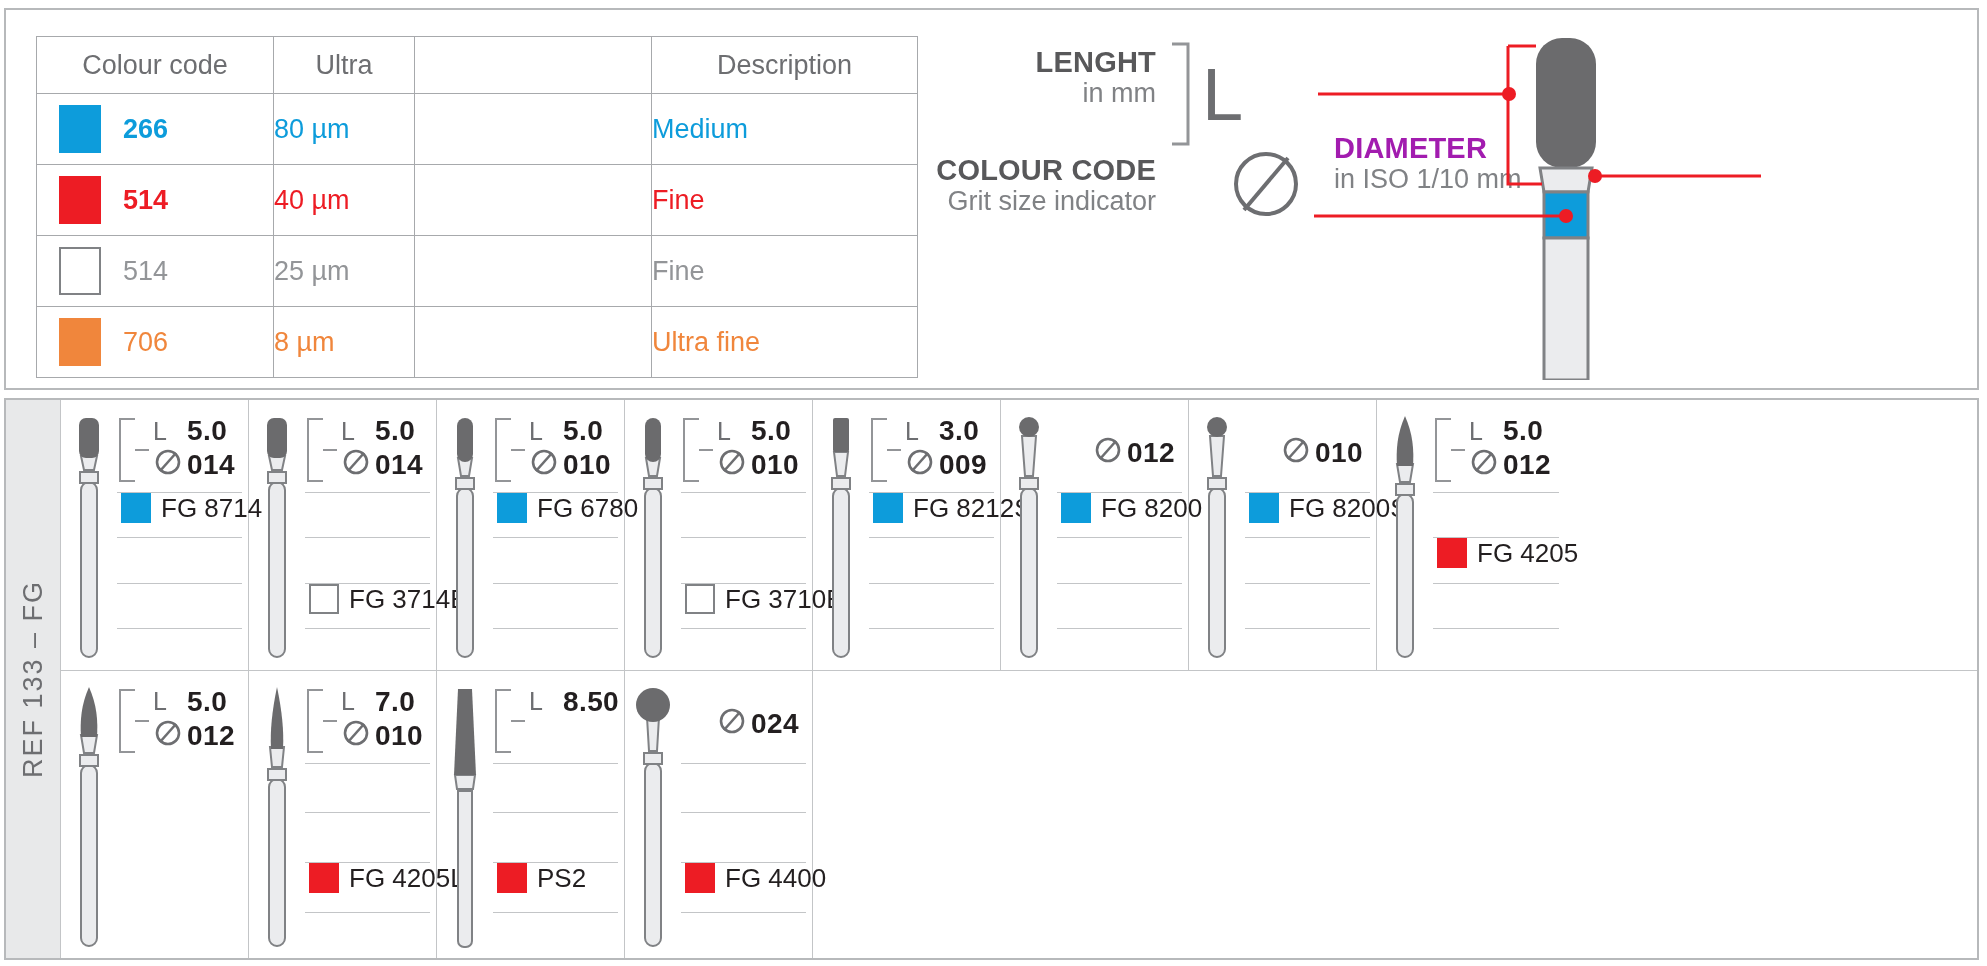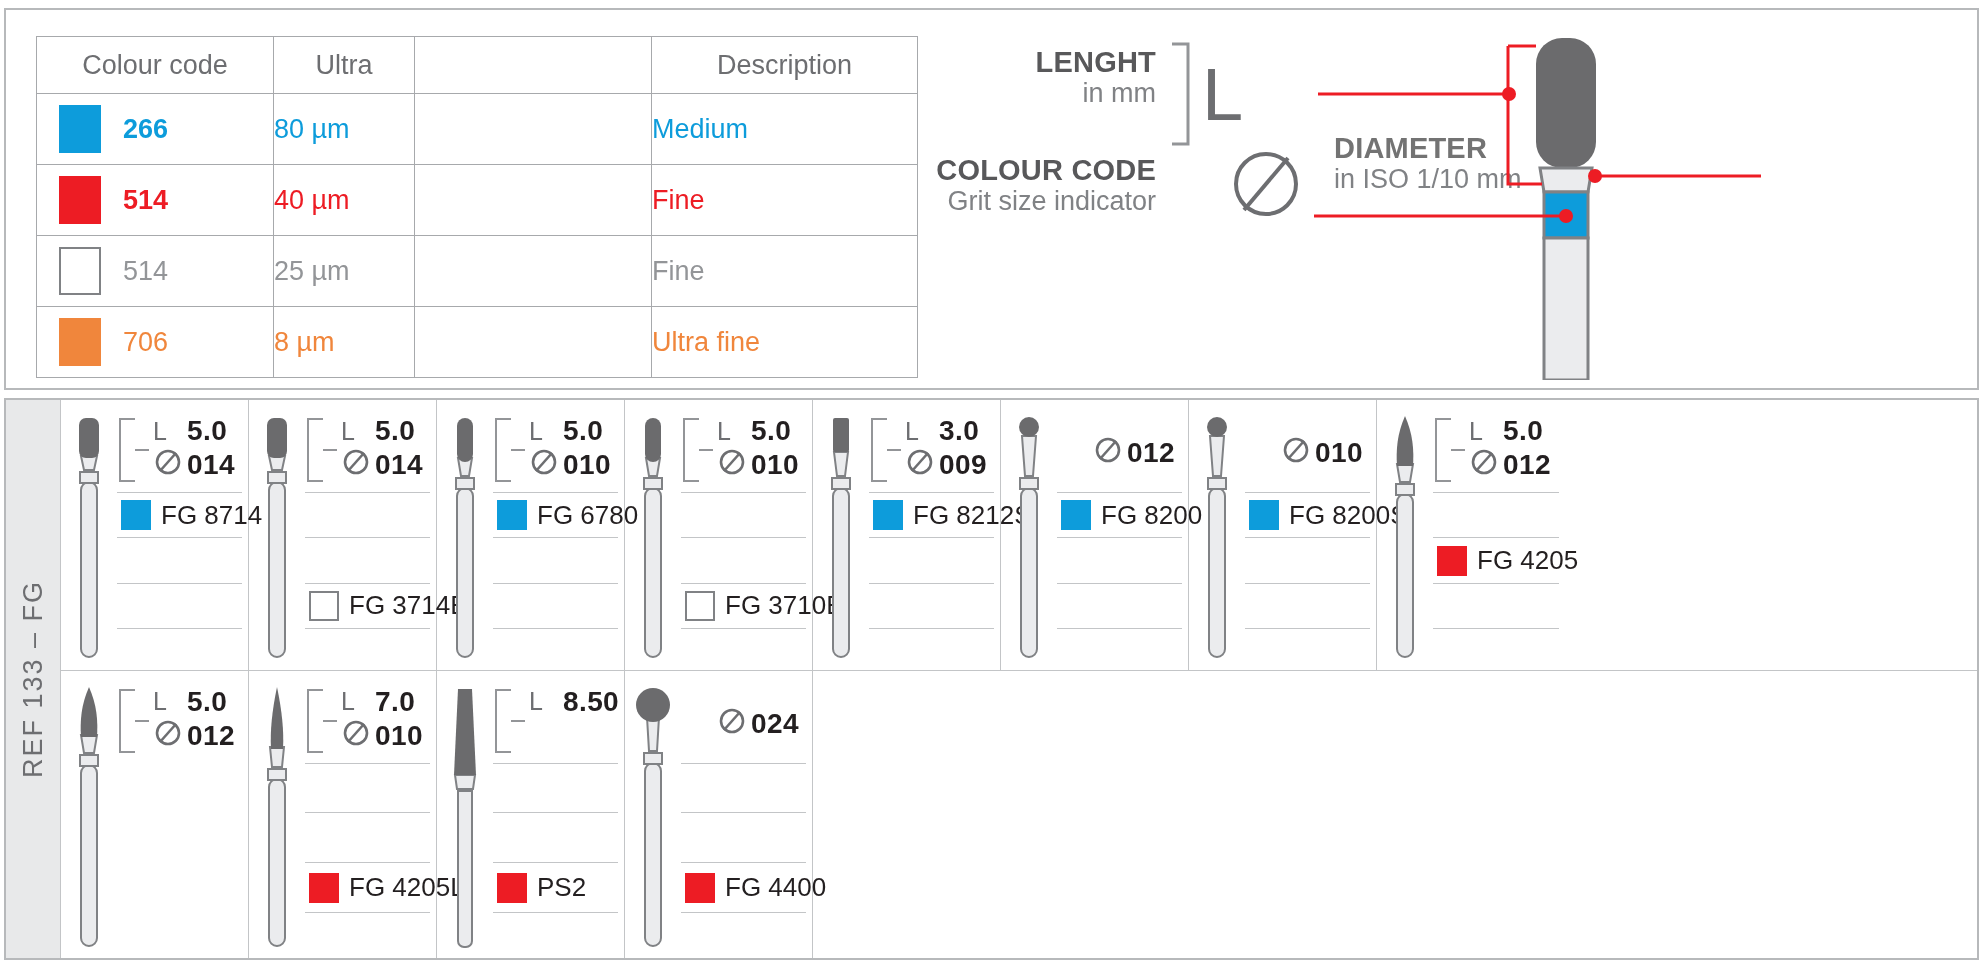--- a/index.html
+++ b/index.html
@@ -50,21 +50,21 @@
   .r-fine{color:#ed1c24;font-weight:bold;}
   .r-fine2{color:#939598;}
   .r-ultra{color:#f0863c;}
 
   
   .diagram{position:absolute;left:960px;top:14px;width:1000px;height:356px;}
   .dlabel{position:absolute;text-align:right;line-height:1.12;}
   .dlabel .big{font-weight:bold;font-size:29px;color:#58585a;letter-spacing:.2px;}
   .dlabel .sub{font-size:27px;color:#808285;}
   .dlabel-r{position:absolute;text-align:left;line-height:1.12;}
-  .dlabel-r .big{font-weight:bold;font-size:29px;color:#737373;letter-spacing:.2px;}
+  .dlabel-r .big{font-weight:bold;font-size:29px;color:#a21caf;letter-spacing:.2px;}
   .dlabel-r .sub{font-size:27px;color:#808285;}
 
   
   .bottom-section{
     position:absolute;left:4px;top:398px;
     width:1975px;height:562px;
     border:2px solid #b7b9bb;
     box-sizing:border-box;
     display:flex;
     background:#fff;
@@ -120,21 +120,21 @@
   .spec-val{font-size:28px;font-weight:bold;color:#231f20;letter-spacing:.4px;}
   .spec.no-brace .spec-lines{left:36px;top:26px;}
 
   .dia-glyph{display:inline-block;width:30px;height:30px;position:relative;}
   .dia-glyph svg{display:block;}
 
   .code-rows{position:absolute;left:0;right:6px;bottom:0;top:92px;}
   .code-row{
     position:relative;height:25%;
     border-top:1px solid #c3c5c7;
-    display:flex;align-items:center;
+    display:flex;align-items:flex-start;
     padding-left:4px;gap:10px;
   }
   .code-sw{width:30px;height:30px;flex:0 0 30px;display:inline-block;box-sizing:border-box;}
   .code-sw.outline{border:2px solid #808285;background:#fff;}
   .code-sw.empty{background:transparent;border:none;}
   .code-txt{font-size:26px;color:#231f20;white-space:nowrap;}
 
   
   .burshape{display:block;}
 </style>

